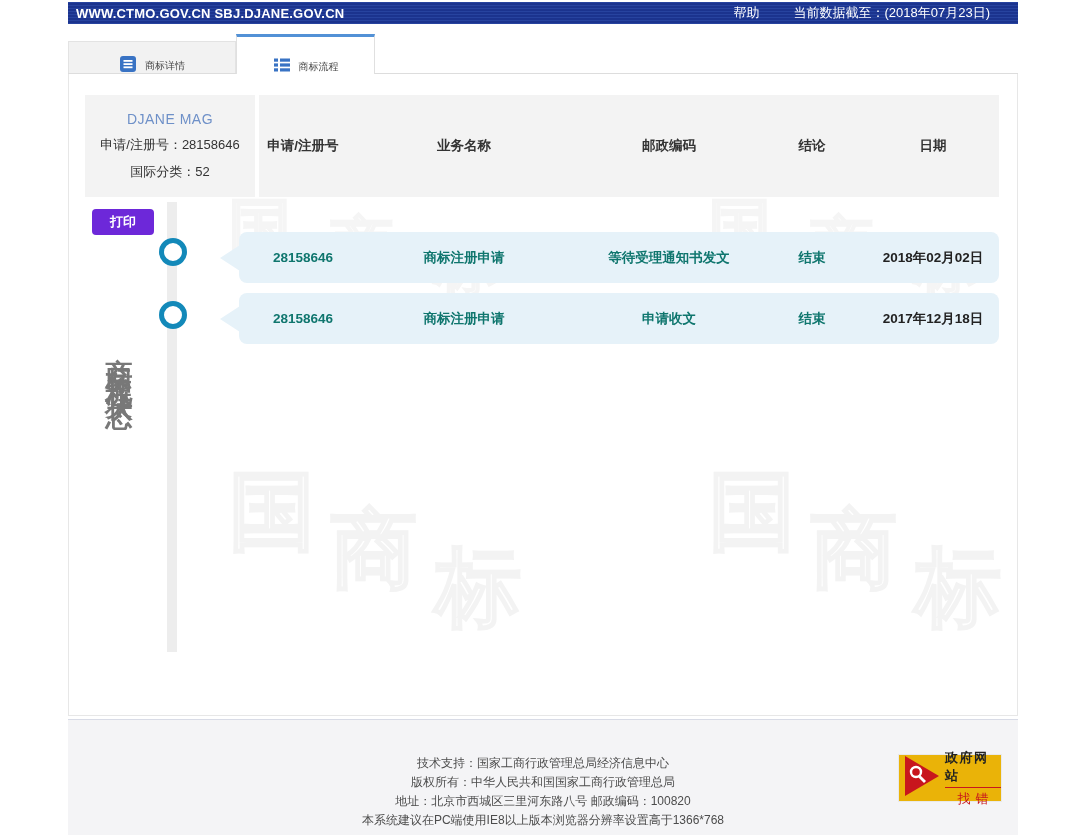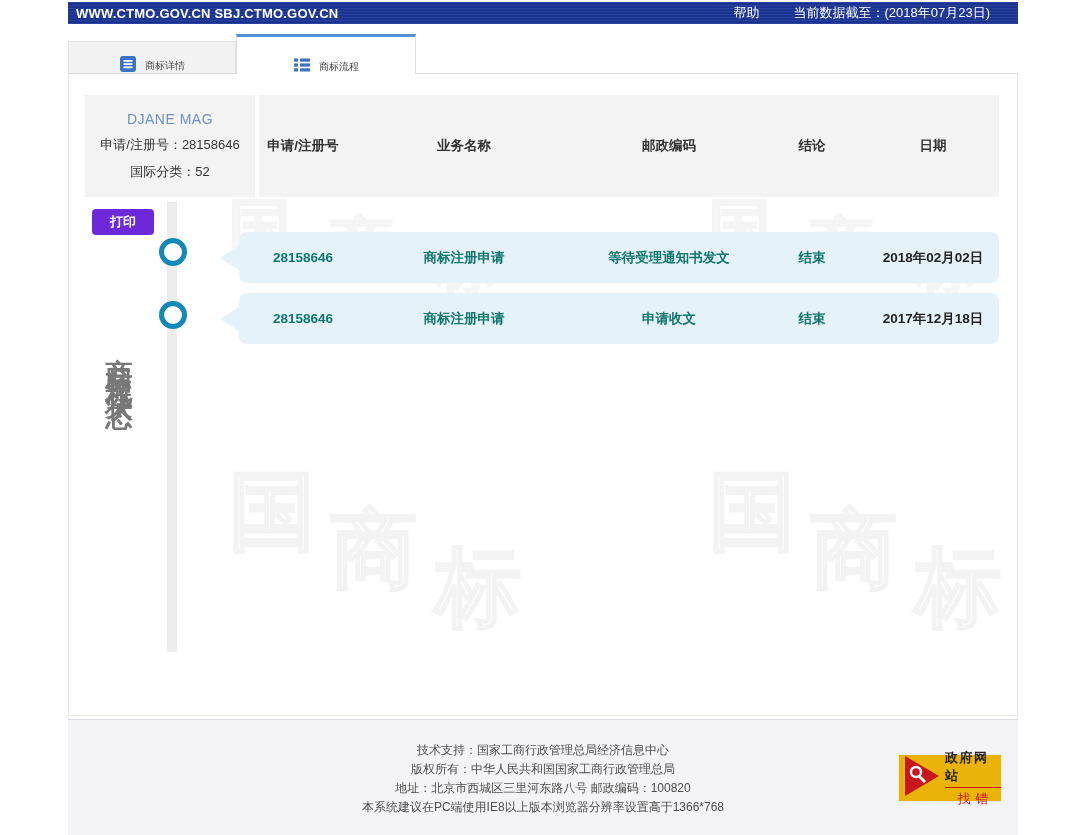--- a/index.html
+++ b/index.html
@@ -17,21 +17,21 @@
   .topbar .right { display:flex; gap:34px; align-items:center; }
   .topbar a { color:#fff; text-decoration:none; cursor:pointer; }
 
   
   .tabbar { margin-top:10px; height:40px; display:flex; align-items:flex-end;
             border-bottom:1px solid #ddd; }
   .tab { display:flex; align-items:flex-end; justify-content:center; gap:8px;
          font-size:10px; color:#444; cursor:pointer; }
   .tab.inactive { width:168px; height:32px; background:#f2f2f2;
          border:1px solid #e3e3e3; border-bottom:none; }
-  .tab.active { width:180px; height:40px; background:#fff;
+  .tab.active { width:139px; height:40px; background:#fff;
          border-left:1px solid #e0e0e0; border-right:1px solid #e0e0e0;
          border-top:3px solid #5291d6; margin-bottom:-1px; }
   .tab svg { display:block; }
 
   
   .panel { position:relative; height:642px; background:#fff;
            border-left:1px solid #e7e7e7; border-right:1px solid #e7e7e7;
            border-bottom:1px solid #e7e7e7; overflow:hidden; }
 
   .infobox { position:absolute; left:16px; top:21px; width:170px; height:102px;
@@ -72,39 +72,39 @@
 
   .vtitle { position:absolute; left:32px; top:262px; writing-mode:vertical-lr;
             font-size:27px; font-weight:bold; color:#787878; letter-spacing:9px; }
 
   .wm { position:absolute; font-size:86px; font-weight:bold; color:transparent;
         -webkit-text-stroke:2px #f3f3f3; pointer-events:none; }
   .wm.small { font-size:62px; -webkit-text-stroke:2px #f5f5f5; }
 
   
   .footer { position:relative; margin-top:3px; height:117px; background:#f4f4f6;
-            border-top:1px solid #d8dbe6; padding-top:21px; }
+            border-top:1px solid #d8dbe6; padding-top:34px; }
   .foot-line { text-align:center; font-size:12px; color:#4c4c4c; line-height:19px; }
   .badge { position:absolute; left:830px; top:34px; width:104px; height:48px;
            background:#eab308; border:1px solid #e9e9e9; display:flex;
            align-items:center; padding:4px 6px; gap:6px; cursor:pointer; }
   .badge-txt { display:flex; flex-direction:column; align-items:center; }
   .badge-title { font-size:13px; font-weight:bold; color:#222; letter-spacing:1.5px; }
   .badge-action { font-size:13px; font-weight:normal; color:#c8161d; letter-spacing:5px;
                   border-top:1px solid #c8161d; padding:2px 0 0 5px; margin-top:2px; width:56px;
                   text-align:center; }
 </style>
 </head>
 <body>
 
 <div class="page">
   <div class="wrapper">
 
     <div class="topbar">
-      <span class="site">WWW.CTMO.GOV.CN SBJ.CTMO.GOV.CN</span>
+      <span class="site">WWW.CTMO.GOV.CN SBJ.DJANE.GOV.CN</span>
       <span class="right">
         <a>帮助</a>
         <span>当前数据截至：(2018年07月23日)</span>
       </span>
     </div>
 
     <div class="tabbar">
       <div class="tab inactive">
         <span>
           <svg width="18" height="18" viewBox="0 0 18 18">

